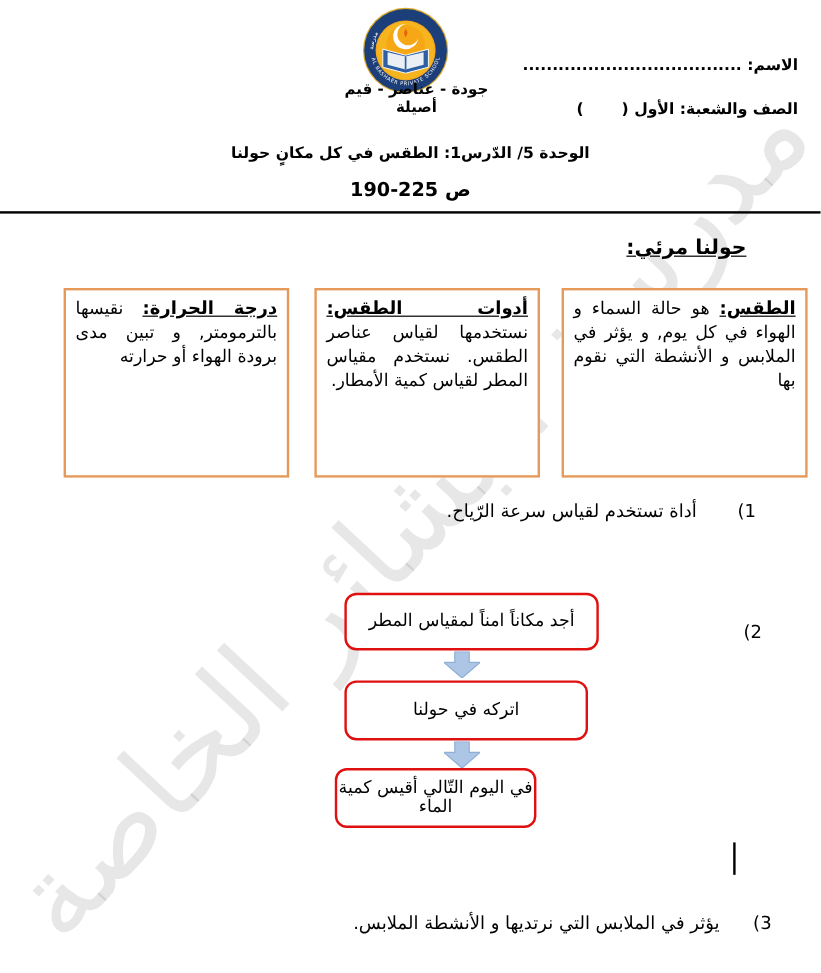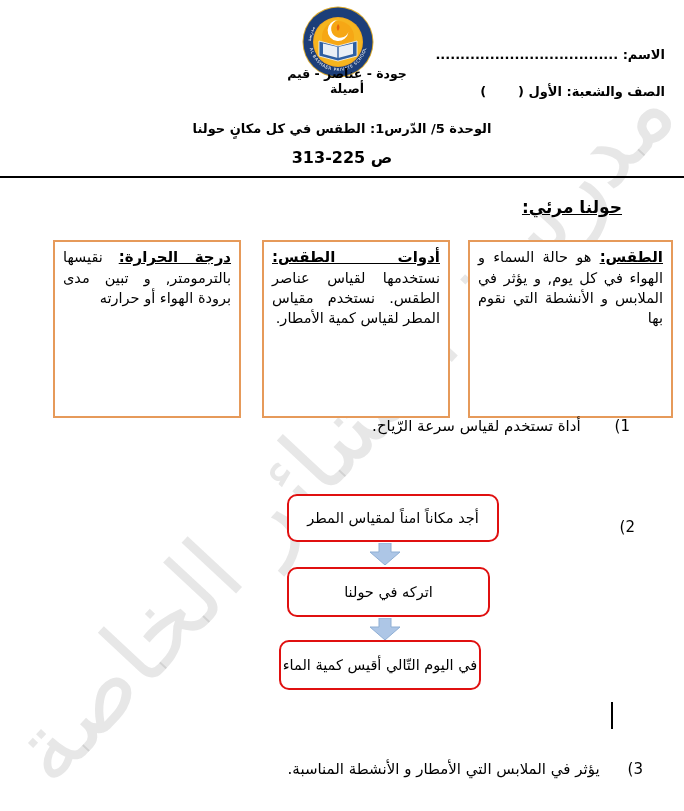--- a/index.html
+++ b/index.html
@@ -27,21 +27,21 @@
   
   .title1{position:absolute;top:121px;left:0;width:100%;text-align:center;
           font-weight:bold;font-size:13px;direction:rtl;z-index:2;}
   .title2{position:absolute;top:148px;left:0;width:100%;text-align:center;
           font-weight:bold;font-size:16px;direction:rtl;z-index:2;}
   .divider{position:absolute;top:176px;left:0;width:684px;border-top:2px solid #000;z-index:2;}
   .sumhead{position:absolute;top:197px;right:62px;font-weight:bold;font-size:17px;
            text-decoration:underline;direction:rtl;z-index:2;}
   
   .obox{
-    position:absolute;top:240px;height:178px;border:2px solid #E69A5A;background:#fff;
+    position:absolute;top:240px;height:158px;border:2px solid #E69A5A;background:#fff;
     box-sizing:border-box;padding:5px 8px 24px 8px;direction:rtl;font-size:14.5px;
     line-height:1.38;z-index:2;text-align:justify;text-align-last:right;
   }
   .obox .t{font-weight:bold;text-decoration:underline;font-size:15px;}
   .obox-weather{left:468px;width:205px;}
   .obox-tools{left:262px;width:188px;}
   .obox-temp{left:53px;width:188px;}
   
   .q{position:absolute;display:flex;direction:rtl;font-size:15px;z-index:2;}
   .qnum{direction:ltr;unicode-bidi:isolate;}
@@ -49,21 +49,21 @@
   .q2{top:518px;right:49px;}
   .q3{top:760px;right:41px;gap:28px;white-space:nowrap;}
   
   .rbox{
     position:absolute;border:2.5px solid #E01010;border-radius:10px;background:#fff;
     box-sizing:border-box;display:flex;align-items:center;justify-content:center;
     direction:rtl;font-size:14.5px;z-index:2;text-align:center;
   }
   .rbox1{left:287px;top:494px;width:212px;height:48px;}
   .rbox2{left:287px;top:567px;width:203px;height:50px;}
-  .rbox3{left:279px;top:640px;width:202px;height:50px;}
+  .rbox3{left:279px;top:640px;width:168px;height:50px;}
   .flow-arrow{position:absolute;left:370px;width:30px;height:22px;z-index:2;}
   .fa1{top:543px;} .fa2{top:618px;}
   .cursor{position:absolute;left:611px;top:702px;width:2px;height:27px;background:#000;z-index:2;}
 </style>
 </head>
 <body>
 
 <div class="page">
 
   <div class="watermark">مدرسة البشائر الخاصة</div>
@@ -94,21 +94,21 @@
       <textPath href="#arcB" startOffset="7%">AL BASHAER PRIVATE SCHOOL</textPath>
     </text>
   </svg>
 
   <div class="motto">جودة - عناصر - قيم أصيلة</div>
 
   <div class="fld fld-class">الصف والشعبة: الأول (&nbsp;&nbsp;&nbsp;&nbsp;&nbsp;&nbsp;&nbsp;)</div>
   <div class="fld fld-name">الاسم: .....................................</div>
 
   <div class="title1">الوحدة 5/ الدّرس1: الطقس في كل مكانٍ حولنا</div>
-  <div class="title2">ص 225-313</div>
+  <div class="title2">ص 225-190</div>
   <div class="divider"></div>
 
   <div class="sumhead">حولنا مرئي:</div>
 
   <div class="obox obox-weather">
     <span class="t">الطقس:</span>
     <span>هو حالة السماء و الهواء في كل يوم, و يؤثر في الملابس و الأنشطة التي نقوم بها</span>
   </div>
   <div class="obox obox-tools">
     <span class="t">أدوات الطقس:</span>
@@ -135,16 +135,16 @@
   <div class="rbox rbox2">اتركه في حولنا</div>
   <svg class="flow-arrow fa2" viewBox="0 0 30 22">
     <polygon points="9,0 21,0 21,9 30,9 15,22 0,9 9,9" fill="#ADC6E6" stroke="#8FAFD4" stroke-width="1"></polygon>
   </svg>
   <div class="rbox rbox3">في اليوم التّالي أقيس كمية الماء</div>
 
   <div class="cursor"></div>
 
   <div class="q q3">
     <span class="qnum">(3</span>
-    <span>يؤثر في الملابس التي الأمطار و الأنشطة المناسبة.</span>
+    <span>يؤثر في الملابس التي نرتديها و الأنشطة الملابس.</span>
   </div>
 
 </div>
 
 </body></html>

